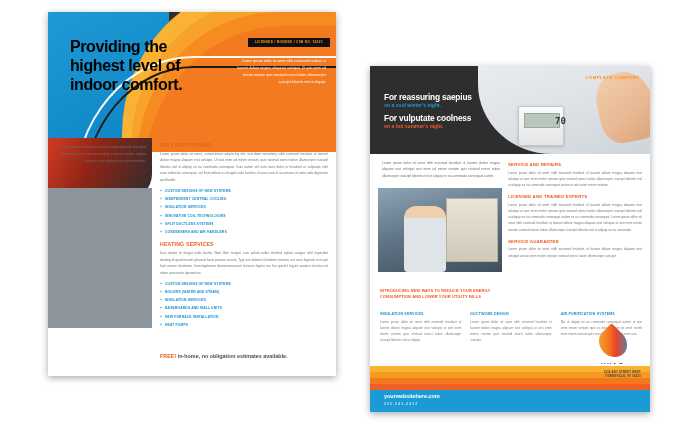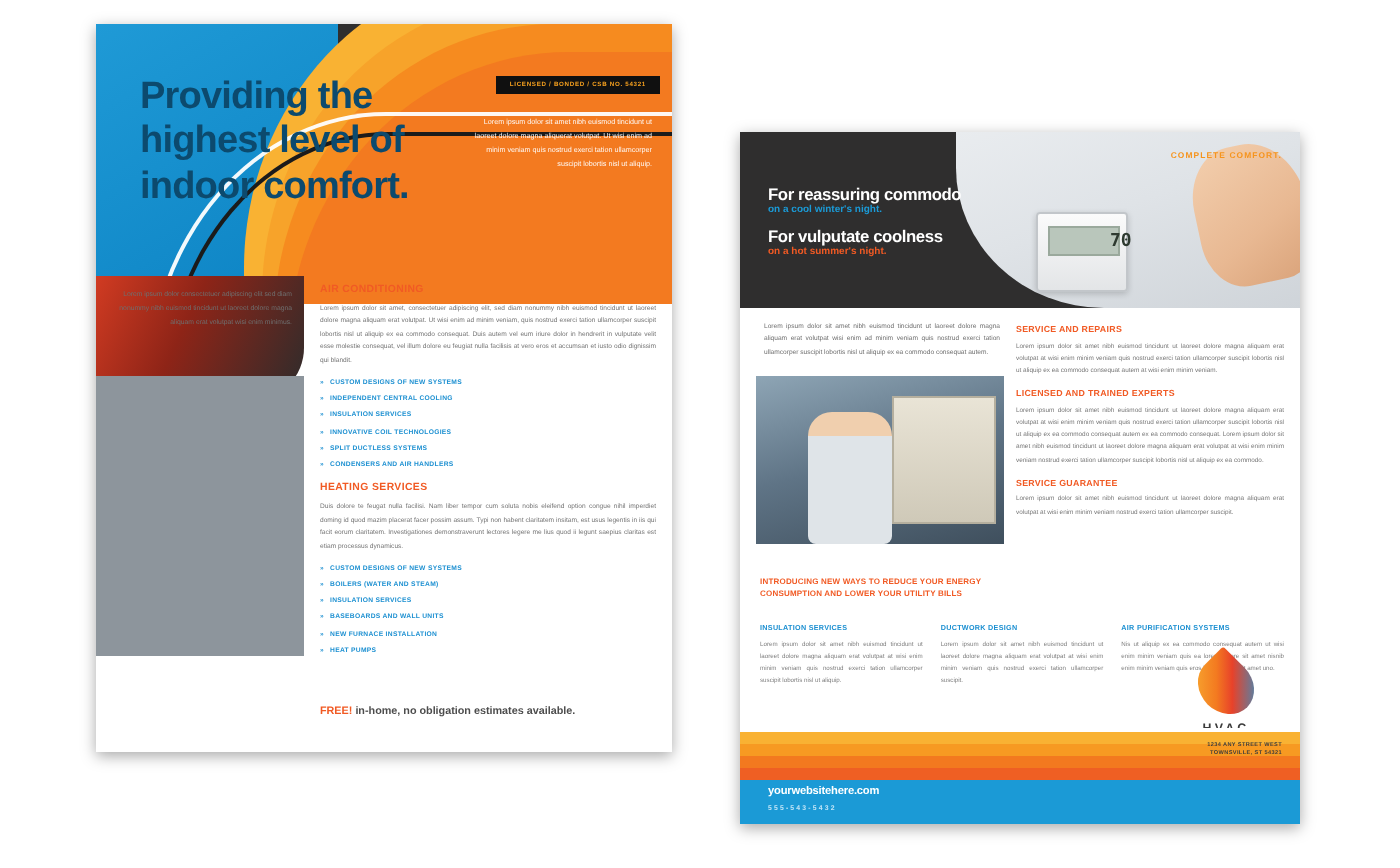--- a/index.html
+++ b/index.html
@@ -36,22 +36,22 @@
       border-top:2px solid #ffffff; border-left:2px solid #ffffff;
       opacity:.95; }
   .lf-black-stripe{ position:absolute; right:-2px; top:54px; width:89%; height:150px;
       border-top-left-radius:112px 132px; background:transparent;
       border-top:2px solid #1b1b1b; border-left:2px solid #1b1b1b; }
 
   .lf-licbar{ position:absolute; right:6px; top:26px; height:9px; padding:0 7px;
       background:#101010; color:#f6a01e; font-size:3.1px; letter-spacing:.35px;
       font-weight:bold; line-height:9px; white-space:nowrap; }
 
-  .lf-heading{ position:absolute; left:22px; top:26px; width:140px; color:#0c4a6e;
-      font-size:19px; line-height:1.18; font-weight:bold; letter-spacing:-.4px; }
+  .lf-heading{ position:absolute; left:22px; top:26px; width:140px; color:#000000;
+      font-size:16px; line-height:1.18; font-weight:bold; letter-spacing:-.4px; }
 
   .lf-herotext{ position:absolute; right:10px; top:46px; width:92px; text-align:right;
       color:#ffffff; font-size:3.6px; line-height:1.95; opacity:.95; }
 
   
   .lf-leftcol{ position:absolute; left:0; top:126px; width:104px; height:238px; background:#ffffff; }
   .lf-redblock{ position:absolute; left:0; top:0; width:104px; height:62px;
       background:linear-gradient(115deg,#d13b22 0%, #8e2417 42%, #2c2c2c 100%);
       border-bottom-right-radius:26px; }
   .lf-photo{ position:absolute; left:0; top:50px; width:104px; height:140px;
@@ -231,21 +231,21 @@
     <div class="rf-top">
       <div class="rf-photo">
         <div class="finger"></div>
         <div class="thermo">
           <div class="thermo-lcd">
             <b>70</b>
           </div>
         </div>
       </div>
       <div class="rf-complete">COMPLETE COMFORT.</div>
-      <div class="rf-h1">For reassuring commodo</div>
+      <div class="rf-h1">For reassuring saepius</div>
       <div class="rf-s1">on a cool winter's night.</div>
       <div class="rf-h2">For vulputate coolness</div>
       <div class="rf-s2">on a hot summer's night.</div>
     </div>
 
     <div class="rf-lead">Lorem ipsum dolor sit amet nibh euismod tincidunt ut laoreet dolore magna aliquam erat volutpat wisi enim ad minim veniam quis nostrud exerci tation ullamcorper suscipit lobortis nisl ut aliquip ex ea commodo consequat autem.</div>
 
     <div class="rf-img2">
       <div class="van-man"></div>
       <div class="van-panel"></div>

